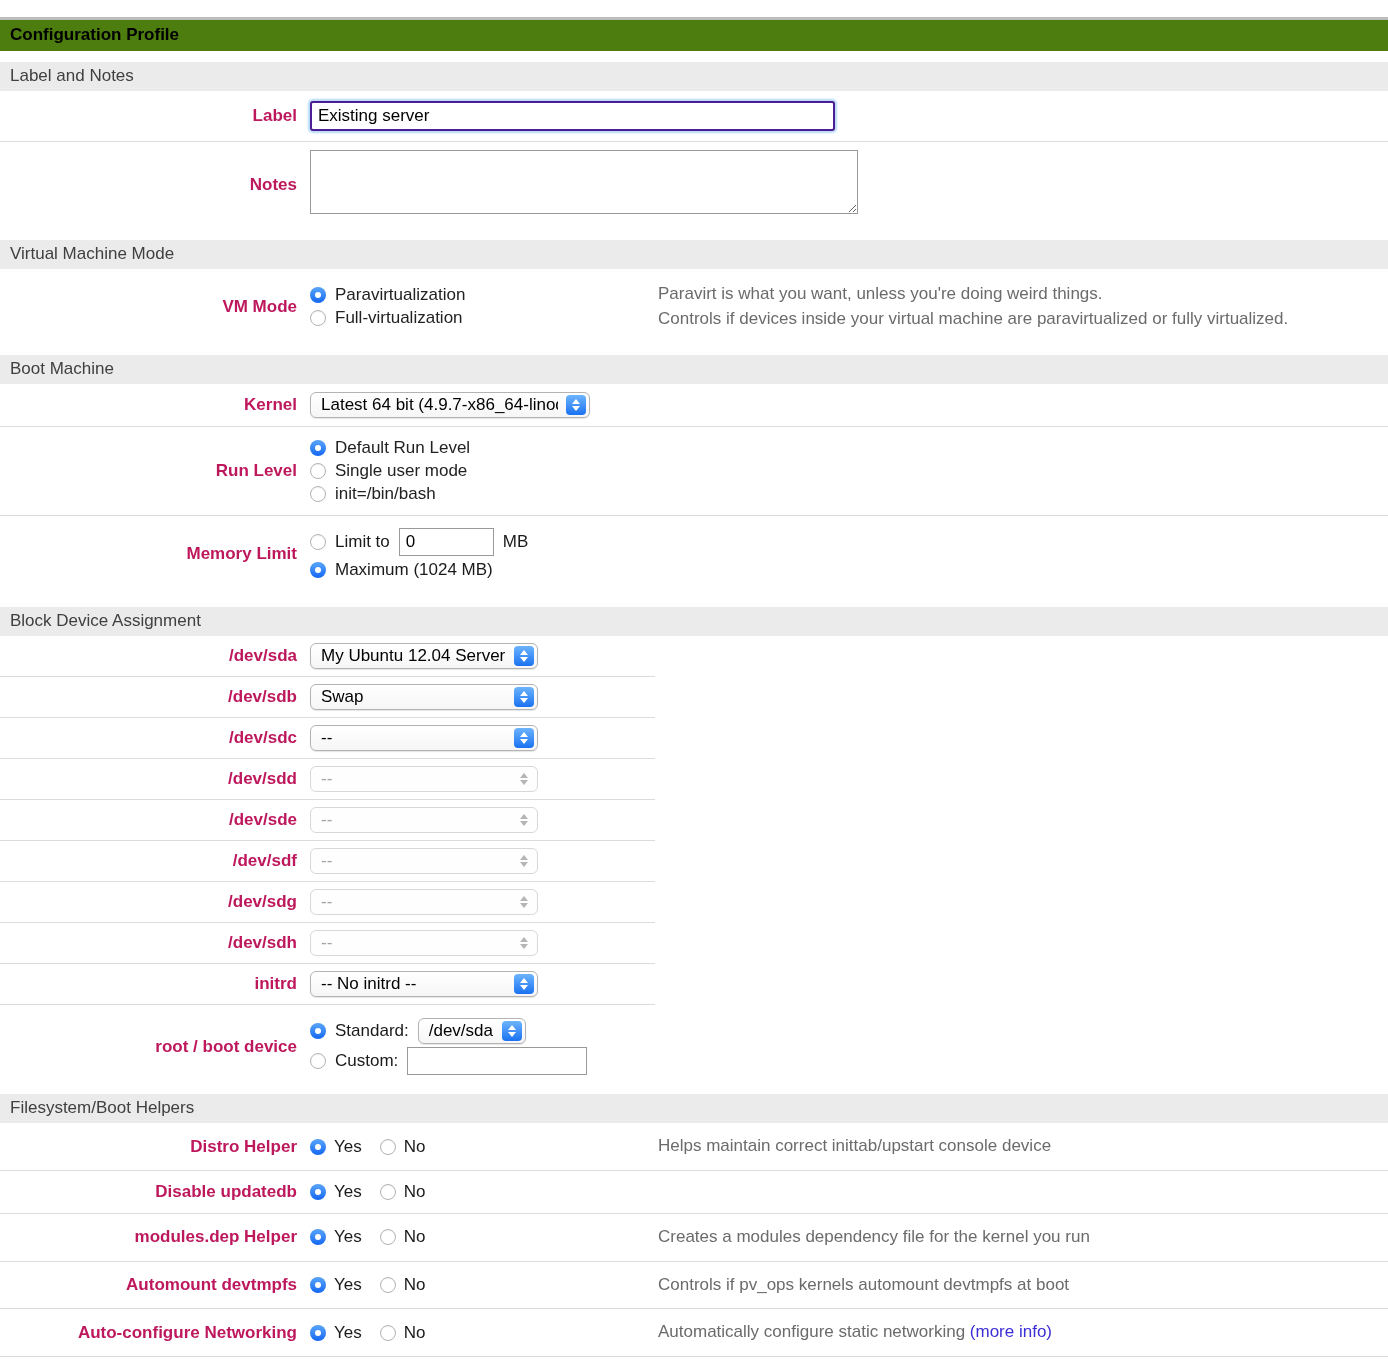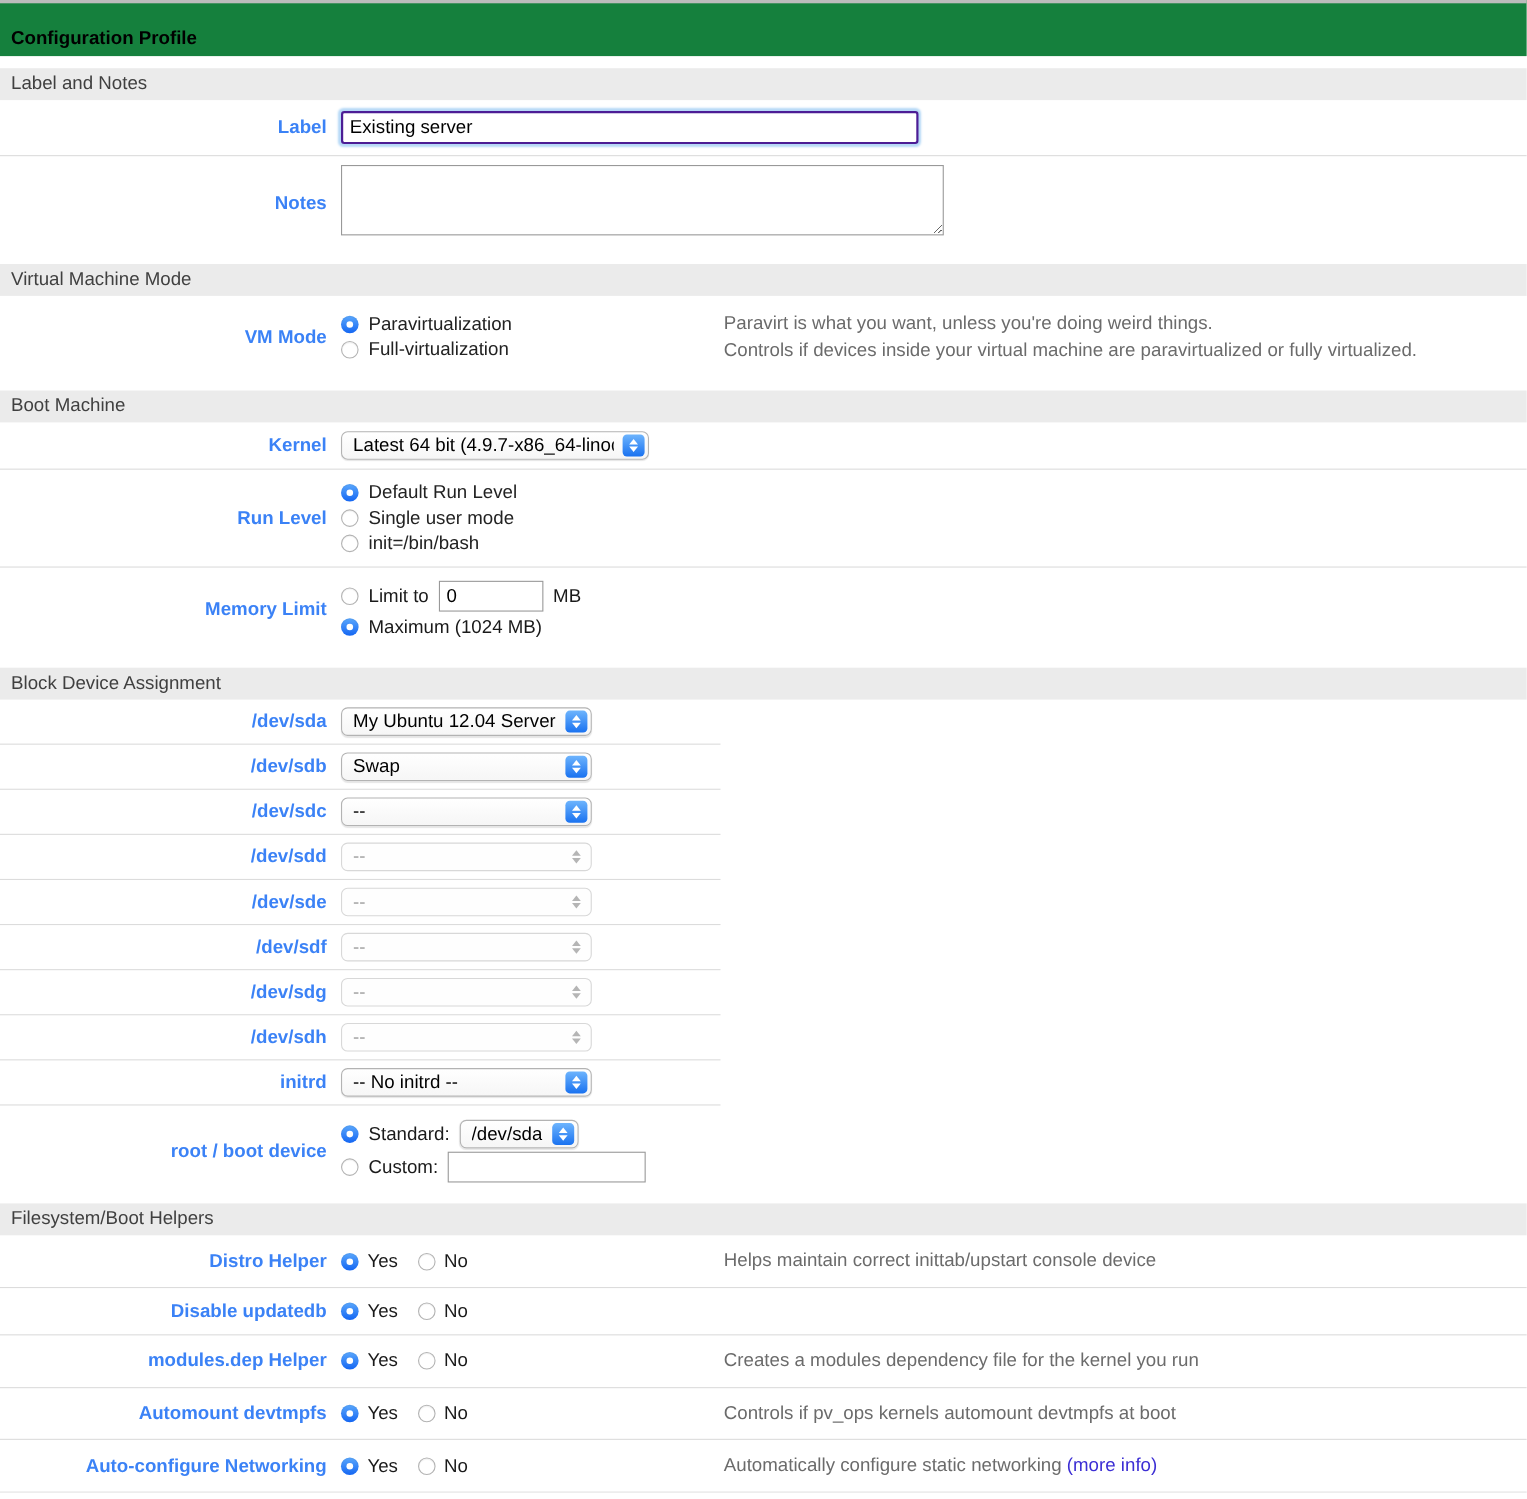--- a/index.html
+++ b/index.html
@@ -5,41 +5,42 @@
   * { box-sizing: border-box; }
   html,body { margin:0; padding:0; background:#fff; }
   body {
     width:1388px;
     font-family:"Liberation Sans", sans-serif;
     font-size:17px;
     color:#1a1a1a;
   }
   
   .titlebar {
-    background:#15803d;
+    background:#4d7c0f;
     border-top:3px solid #bcbcbc;
-    padding:22px 10px 6px 10px;
+    padding:5px 10px 6px 10px;
     font-weight:bold;
     color:#000;
+    margin-top:17px;
   }
   .sectionbar {
     background:#ebebeb;
     padding:4px 10px 5px 10px;
     margin-top:11px;
     color:#404040;
   }
   
   .row { display:flex; align-items:center; }
   .row.sep { border-bottom:1px solid #dcdcdc; }
   .col-label {
     flex:0 0 310px;
     text-align:right;
     padding-right:13px;
     font-weight:bold;
-    color:#3b82f6;
+    color:#be185d;
   }
   .col-control { flex:0 0 348px; }
   .col-help { flex:1 1 auto; color:#6b6b6b; padding-right:24px; line-height:1.45; }
   .col-help .link { color:#3c2ed4; cursor:pointer; }
   
   .text-input {
     font-family:"Liberation Sans", sans-serif;
     font-size:17px;
     height:30px;
     border:1px solid #999;

